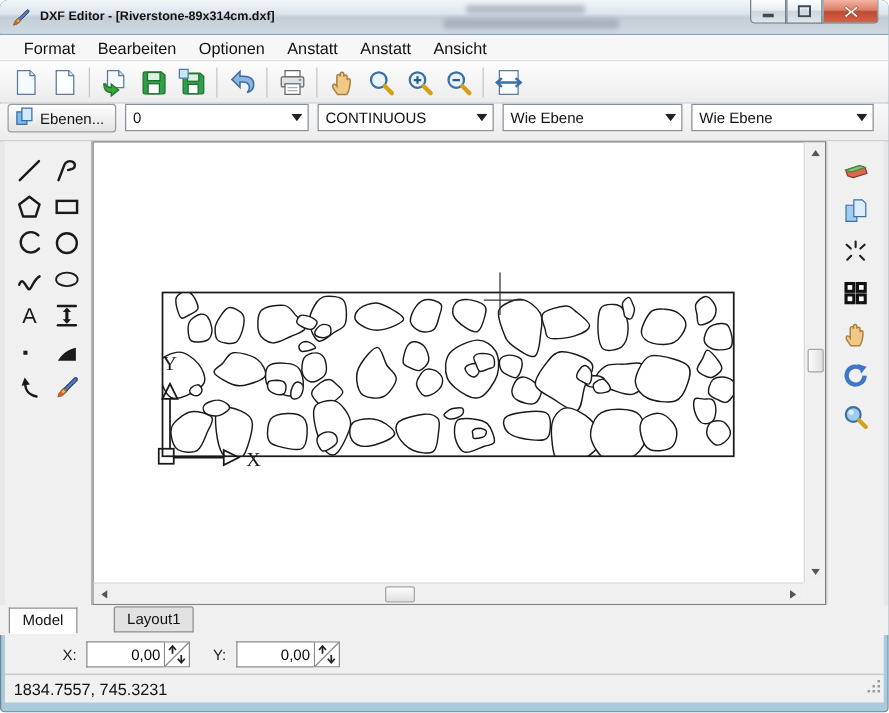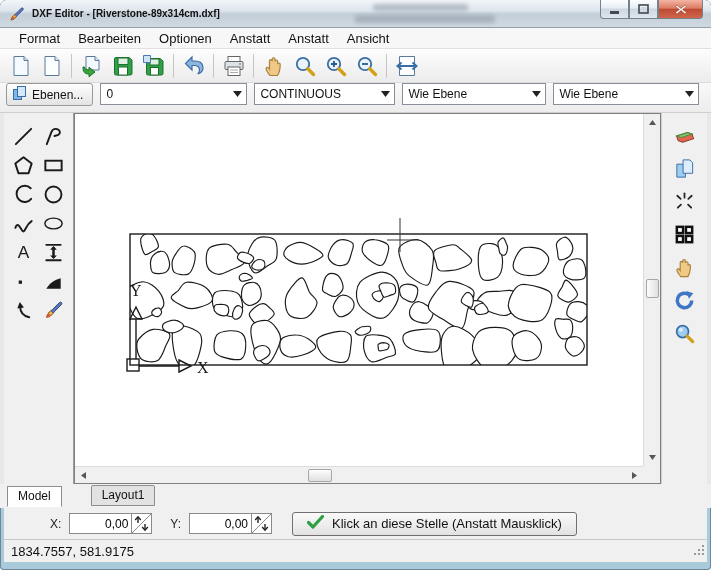--- a/index.html
+++ b/index.html
@@ -598,30 +598,24 @@
           <rect x=".5" y=".5" width="20" height="20" fill="#fff" stroke="#8a8a8a"></rect>
           <line x1="1" y1="20" x2="20" y2="1" stroke="#8a8a8a"></line>
           <g stroke="#222" stroke-width="1.4" fill="none">
             <line x1="7" y1="4.5" x2="7" y2="10"></line>
             <path d="M4.2 7 7 3.8 9.8 7"></path>
             <line x1="14" y1="11" x2="14" y2="16.5"></line>
             <path d="M11.2 14 14 17.2 16.8 14"></path>
           </g>
         </svg>
     </span>
-    <button class="confirm-btn">
-      <span><svg width="17" height="14" viewBox="0 0 17 14">
-            <path d="M1.5 7.5 6 12 15.5 1.5" fill="none" stroke="#2ea043" stroke-width="3.2" stroke-linecap="round" stroke-linejoin="round"></path>
-          </svg></span>
-      <span>Klick an diese Stelle (Anstatt Mausklick)</span>
-    </button>
   </div>
 
   <div class="statusbar">
-    <span class="status-text">1834.7557, 581.9175</span>
+    <span class="status-text">1834.7557, 745.3231</span>
     <span class="grip"><svg width="12" height="12" viewBox="0 0 12 12">
           <g fill="#9a9a9a">
             <rect x="9" y="1" width="2" height="2"></rect>
             <rect x="9" y="5" width="2" height="2"></rect>
             <rect x="5" y="5" width="2" height="2"></rect>
             <rect x="9" y="9" width="2" height="2"></rect>
             <rect x="5" y="9" width="2" height="2"></rect>
             <rect x="1" y="9" width="2" height="2"></rect>
           </g>
         </svg></span>

